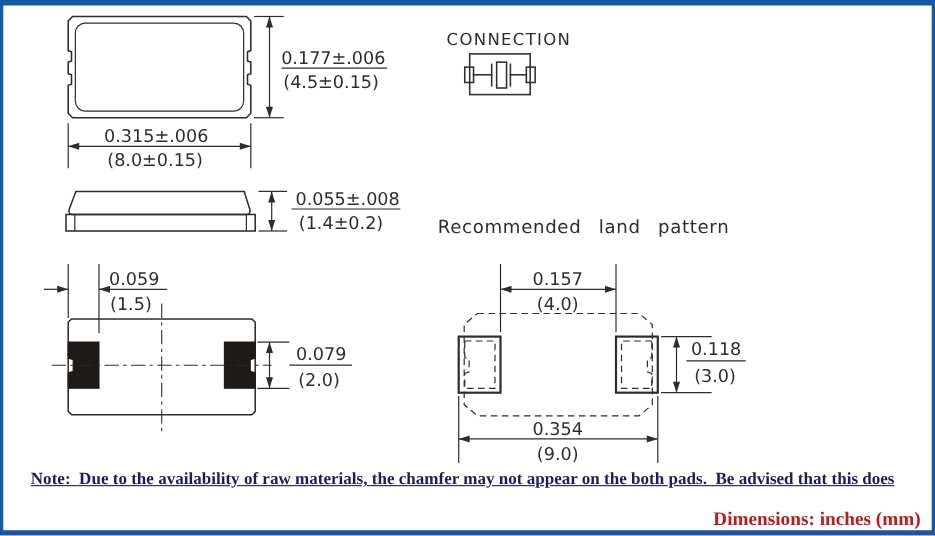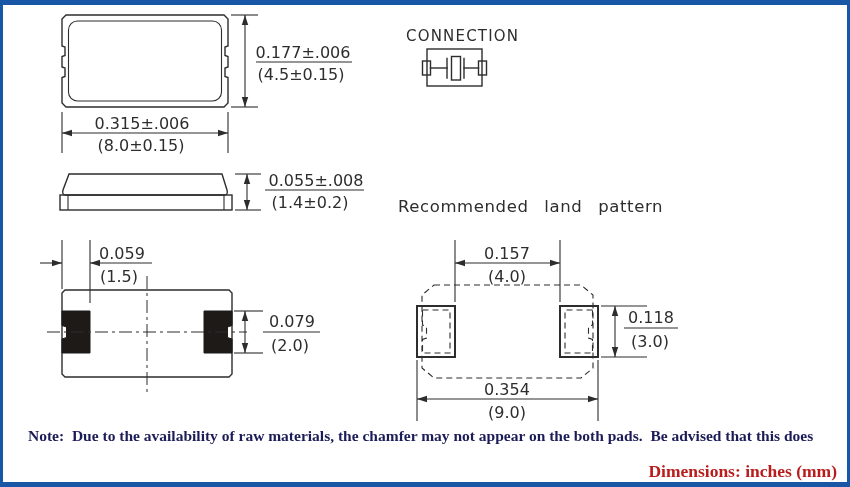--- a/index.html
+++ b/index.html
@@ -18,21 +18,21 @@
   .dash{stroke-dasharray:6 4;}
   .dashdot{stroke-dasharray:13 4 3 4;stroke-width:1;}
   .arrow{fill:#2d2d2d;stroke:none;}
   .padfill{fill:#1d1a18;stroke:#1d1a18;stroke-width:1;}
   text{fill:#2d2d2d;font-family:"DejaVu Sans",sans-serif;}
   .dimtext{font-size:16px;text-anchor:middle;}
   .captext{font-size:15px;letter-spacing:1.2px;}
   .landtext{font-size:16.5px;letter-spacing:0.6px;word-spacing:10px;}
   .note-line{
     position:absolute;left:28px;color:#1c1c58;font-family:"Liberation Serif",serif;
-    font-weight:bold;font-size:15.5px;white-space:pre;z-index:4;
+    font-weight:bold;font-size:15.5px;white-space:pre;z-index:4;text-decoration:underline;
   }
   .dims-label{
     position:absolute;right:13px;top:461px;color:#b91c1c;
     font-family:"Liberation Serif",serif;font-weight:bold;font-size:17.5px;z-index:4;
   }
 </style>
 </head>
 <body>
 
 <div id="canvas">

